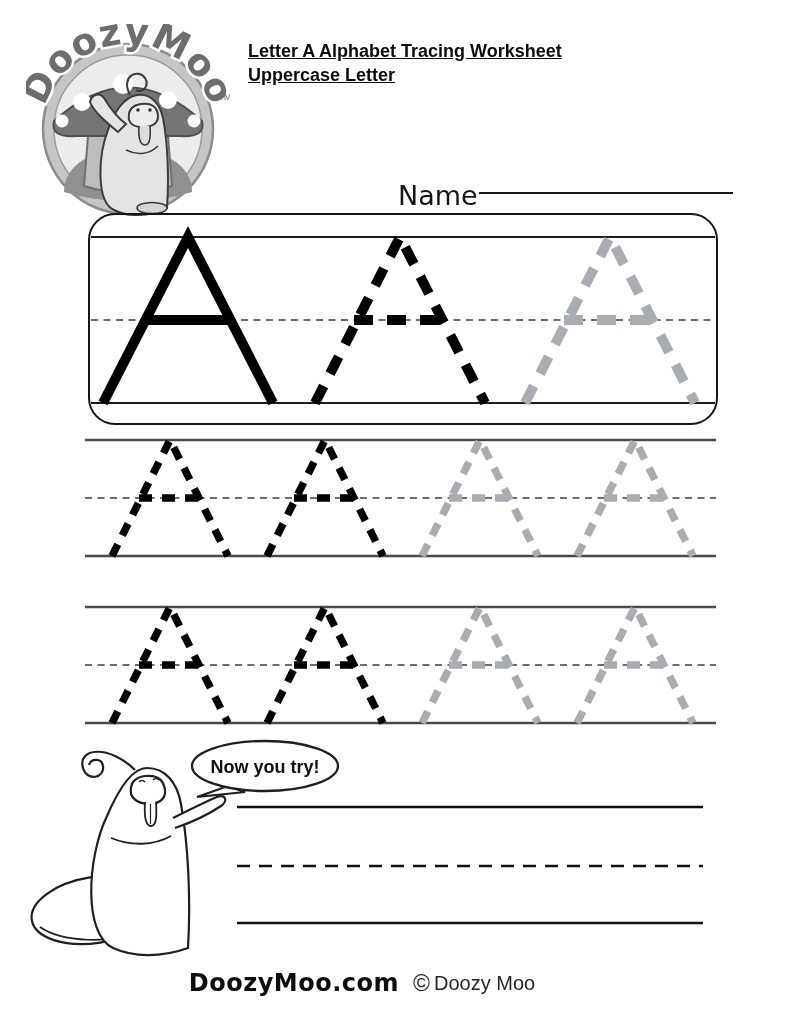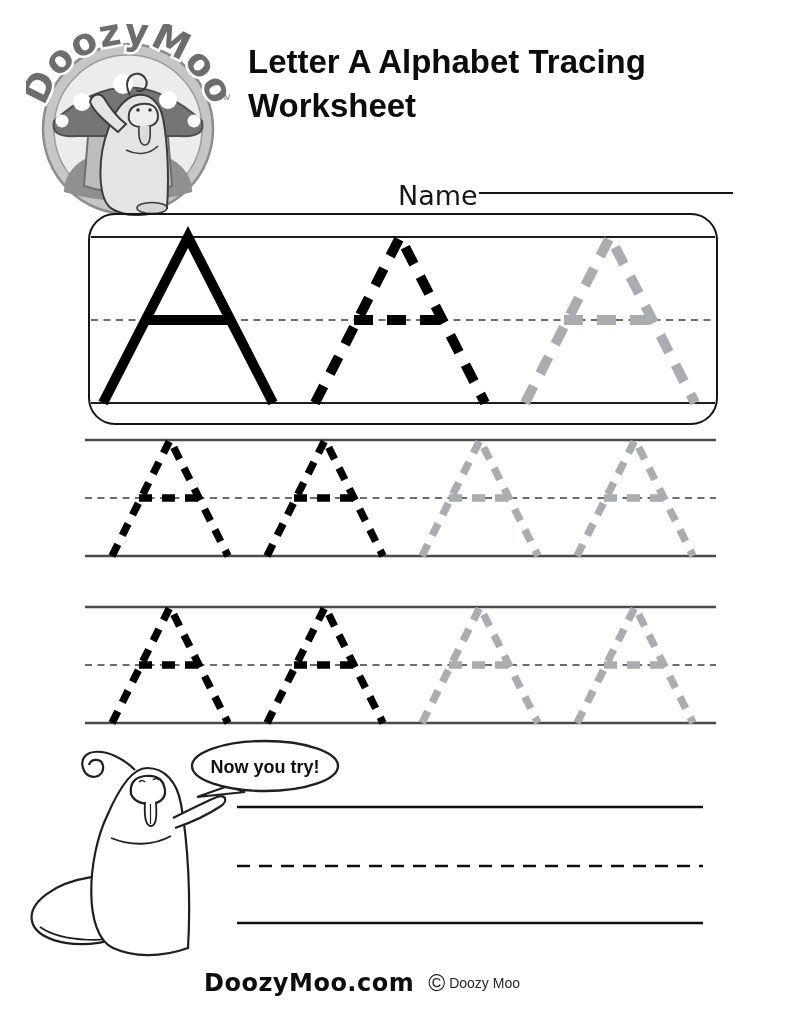--- a/index.html
+++ b/index.html
@@ -3,42 +3,42 @@
 <meta charset="utf-8">
 <style>
   html,body{margin:0;padding:0;background:#ffffff;}
   .page{
     position:relative;width:800px;height:1035px;background:#fff;overflow:hidden;
     font-family:"Liberation Sans",sans-serif;color:#111;
   }
   .abs{position:absolute;}
   
   .title-block{left:248px;top:40px;width:520px;line-height:1.32;}
-  .title-line{font-size:33px;font-weight:bold;color:#0c0c0c;font-family:"Liberation Sans",sans-serif;}
+  .title-line{font-size:18px;font-weight:bold;color:#0c0c0c;font-family:"Liberation Sans",sans-serif;text-decoration:underline;}
   
   .name-label{left:398px;top:180px;font-size:27px;font-weight:bold;color:#151515;
     font-family:"DejaVu Sans",sans-serif;font-weight:normal;}
   .name-line{left:479px;top:192px;width:254px;height:0;border-top:2px solid #161616;}
   
   #sheet{left:0;top:0;}
   .guide-solid{stroke:#4a4a4a;stroke-width:2.4;}
   .guide-solid-box{stroke:#1d1d1d;stroke-width:1.8;}
   .guide-dash{stroke:#3d3d3d;stroke-width:1.5;stroke-dasharray:7 5.5;}
   .practice-solid{stroke:#101010;stroke-width:2.3;}
   .practice-dash{stroke:#101010;stroke-width:2.3;stroke-dasharray:13 9;}
   .display-box{
     left:88px;top:213px;width:626px;height:208px;
     border:2.5px solid #161616;border-radius:27px;background:transparent;
   }
   
   .footer{left:0;top:969px;width:724px;display:flex;justify-content:center;align-items:center;gap:14px;}
   .footer-site{font-size:24px;font-weight:bold;color:#0d0d0d;font-family:"DejaVu Sans",sans-serif;letter-spacing:0.5px;}
   .footer-copy{display:flex;align-items:center;gap:4px;color:#262626;}
   .copy-symbol{font-size:23px;line-height:1;}
-  .copy-owner{font-size:14px;}
+  .copy-owner{font-size:20px;}
   svg text{font-family:"Liberation Sans",sans-serif;}
 </style>
 </head>
 <body>
 
 <div class="page">
 
   <svg class="abs" style="left:26px;top:24px" width="204" height="192" viewBox="0 0 204 192">
     <defs>
       <path id="arcpath" d="M 16,106 A 86,86 0 0 1 188,106" fill="none"></path>
@@ -74,20 +74,21 @@
     </g>
 
     <text font-size="37" font-weight="bold" fill="#6d6d6d" stroke="#ffffff" stroke-width="5" style="paint-order:stroke;font-family:'DejaVu Sans',sans-serif;letter-spacing:1px">
       <textPath href="#arcpath" startOffset="50%" text-anchor="middle">DoozyMoo</textPath>
     </text>
     <text x="192" y="76" font-size="9.5" fill="#6d6d6d">TM</text>
   </svg>
 
   <div class="abs title-block">
     <div class="title-line">Letter A Alphabet Tracing Worksheet</div>
+    <div class="title-line">Uppercase Letter</div>
   </div>
 
   <div class="abs name-label">Name</div>
   <div class="abs name-line"></div>
 
   <div class="abs display-box"></div>
 
   <svg id="sheet" class="abs" width="800" height="1035" viewBox="0 0 800 1035">
 
     <g>

